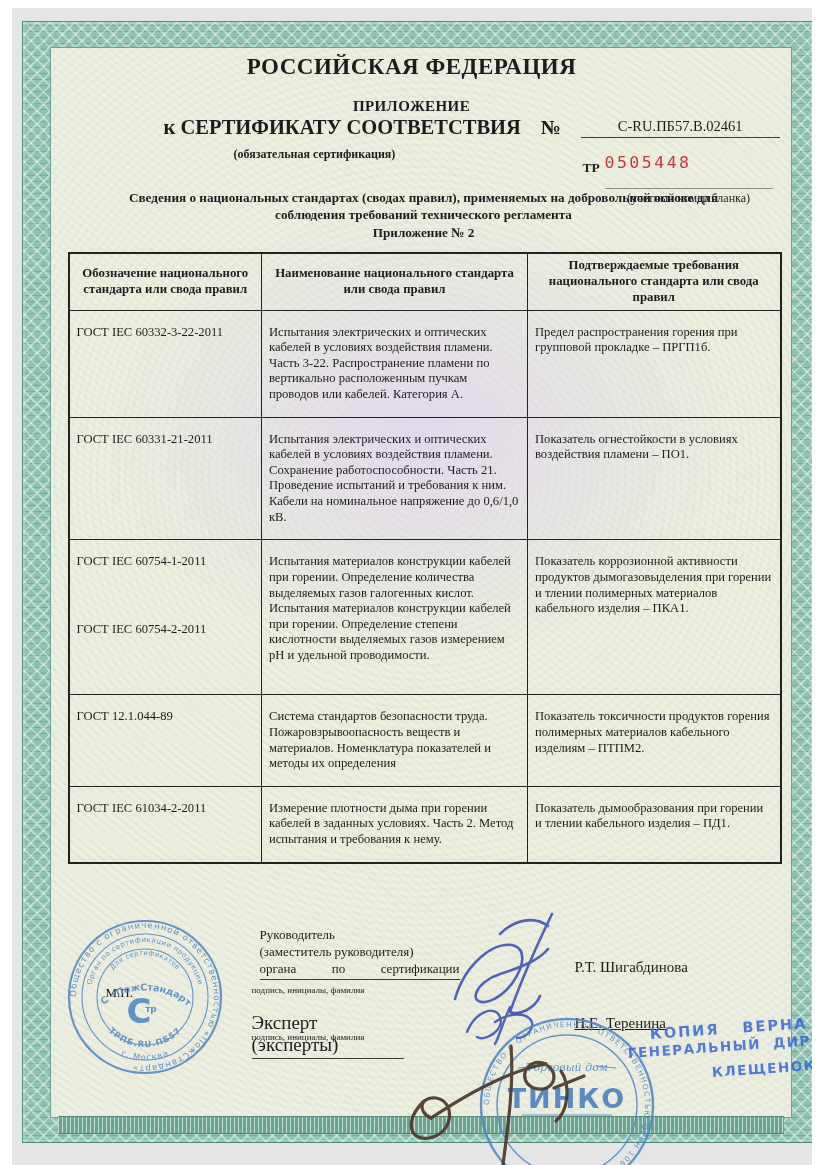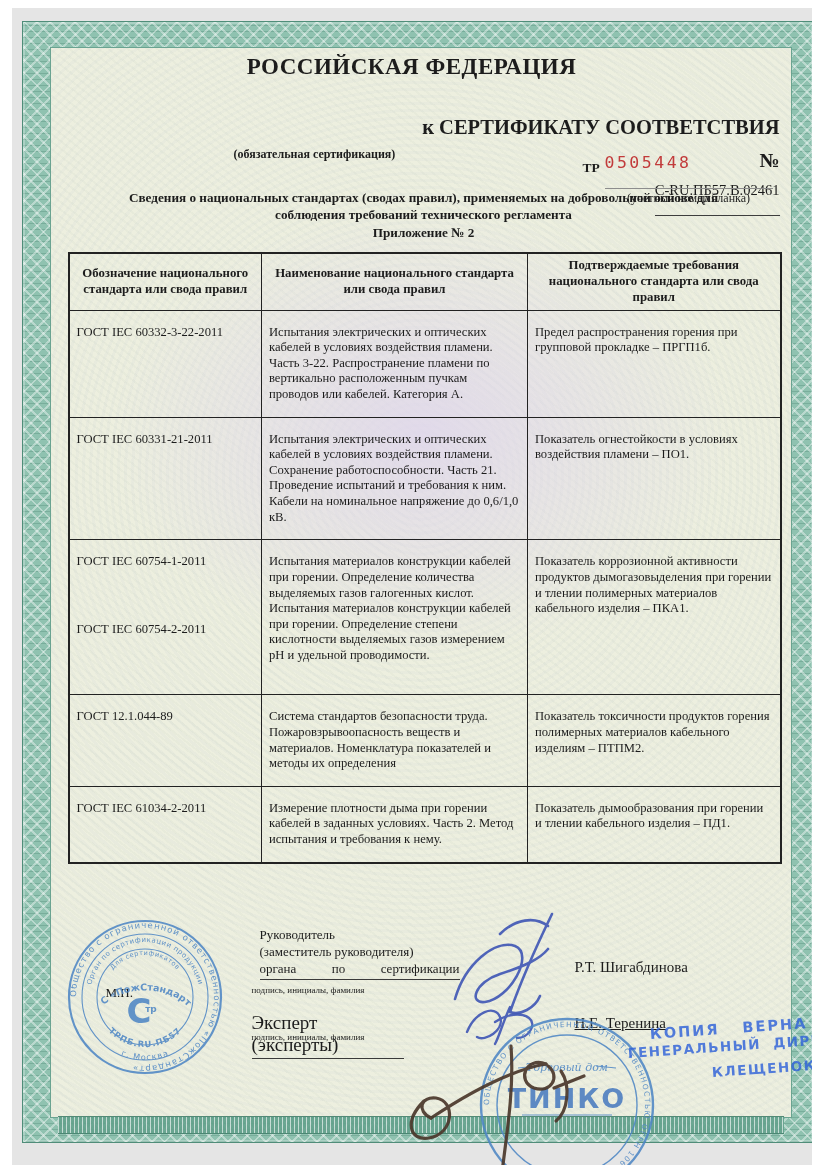--- a/index.html
+++ b/index.html
@@ -33,24 +33,24 @@
     position:absolute; left:46px; top:1108px; width:726px; height:16px;
     background:
       repeating-linear-gradient(90deg, rgba(255,255,255,.65) 0 1.5px, rgba(255,255,255,0) 1.5px 4px),
       linear-gradient(#63a18c,#63a18c);
     border-top:1px solid #43806c; border-bottom:1px solid #43806c; opacity:.9;
   }
   .abs{position:absolute;}
   
   .title{left:0; top:46px; width:100%; text-align:center; font-size:23px; font-weight:bold; letter-spacing:.5px;}
   .prilozh{left:0; top:90px; width:100%; text-align:center; font-size:15px; font-weight:bold; letter-spacing:.4px;}
-  .certline{left:152px; top:108px; width:616px; display:flex; align-items:flex-end; gap:10px;flex-direction:column;}
+  .certline{left:152px; top:108px; width:616px; display:flex; align-items:center; gap:20px;}
   .certline .big{font-size:20.5px; font-weight:bold; white-space:nowrap;}
   .certline .num-sign{font-size:20px; font-weight:bold;}
-  .certline .cert-num{flex:1; text-align:center; font-size:14.5px; border-bottom:1.4px solid #3d3d3d; padding-bottom:16px;}
+  .certline .cert-num{flex:1; text-align:center; font-size:14.5px; border-bottom:1.4px solid #3d3d3d; padding-bottom:2px;}
   .mandatory{left:222px; top:139px; width:295px; text-align:left; font-size:12px; font-weight:bold;}
   .tr-label{left:571px; top:152px; font-size:13.5px; font-weight:bold;}
   .blank-number{left:593px; top:145px; width:168px; text-align:left; font-size:16.5px; font-weight:normal;
     letter-spacing:2.5px; color:#c23b3b; border-bottom:1.4px solid #8d8d8d; padding-bottom:16px;
     font-family:"DejaVu Sans Mono", monospace;}
   .blank-caption{left:593px; top:183px; width:168px; text-align:center; font-size:12px;}
   .subtitle{left:92px; top:182px; width:640px; text-align:center; font-size:13.2px; font-weight:bold; line-height:1.28;}
   .subtitle .appendix{margin-top:1px;}
   
   table.std{position:absolute; left:56px; top:244px; width:712px; border-collapse:collapse; table-layout:fixed;
@@ -80,20 +80,21 @@
 </style>
 </head>
 <body>
 
 <div class="page">
   <div class="band"></div>
   <div class="inner"></div>
   <div class="microband"></div>
 
   <div class="abs title">РОССИЙСКАЯ ФЕДЕРАЦИЯ</div>
+  <div class="abs prilozh">ПРИЛОЖЕНИЕ</div>
   <div class="abs certline">
     <span class="big">к СЕРТИФИКАТУ СООТВЕТСТВИЯ</span>
     <span class="num-sign">№</span>
     <span class="cert-num">C-RU.ПБ57.В.02461</span>
   </div>
   <div class="abs mandatory">(обязательная сертификация)</div>
   <div class="abs tr-label">ТР</div>
   <div class="abs blank-number">0505448</div>
   <div class="abs blank-caption">(учетный номер бланка)</div>
 

